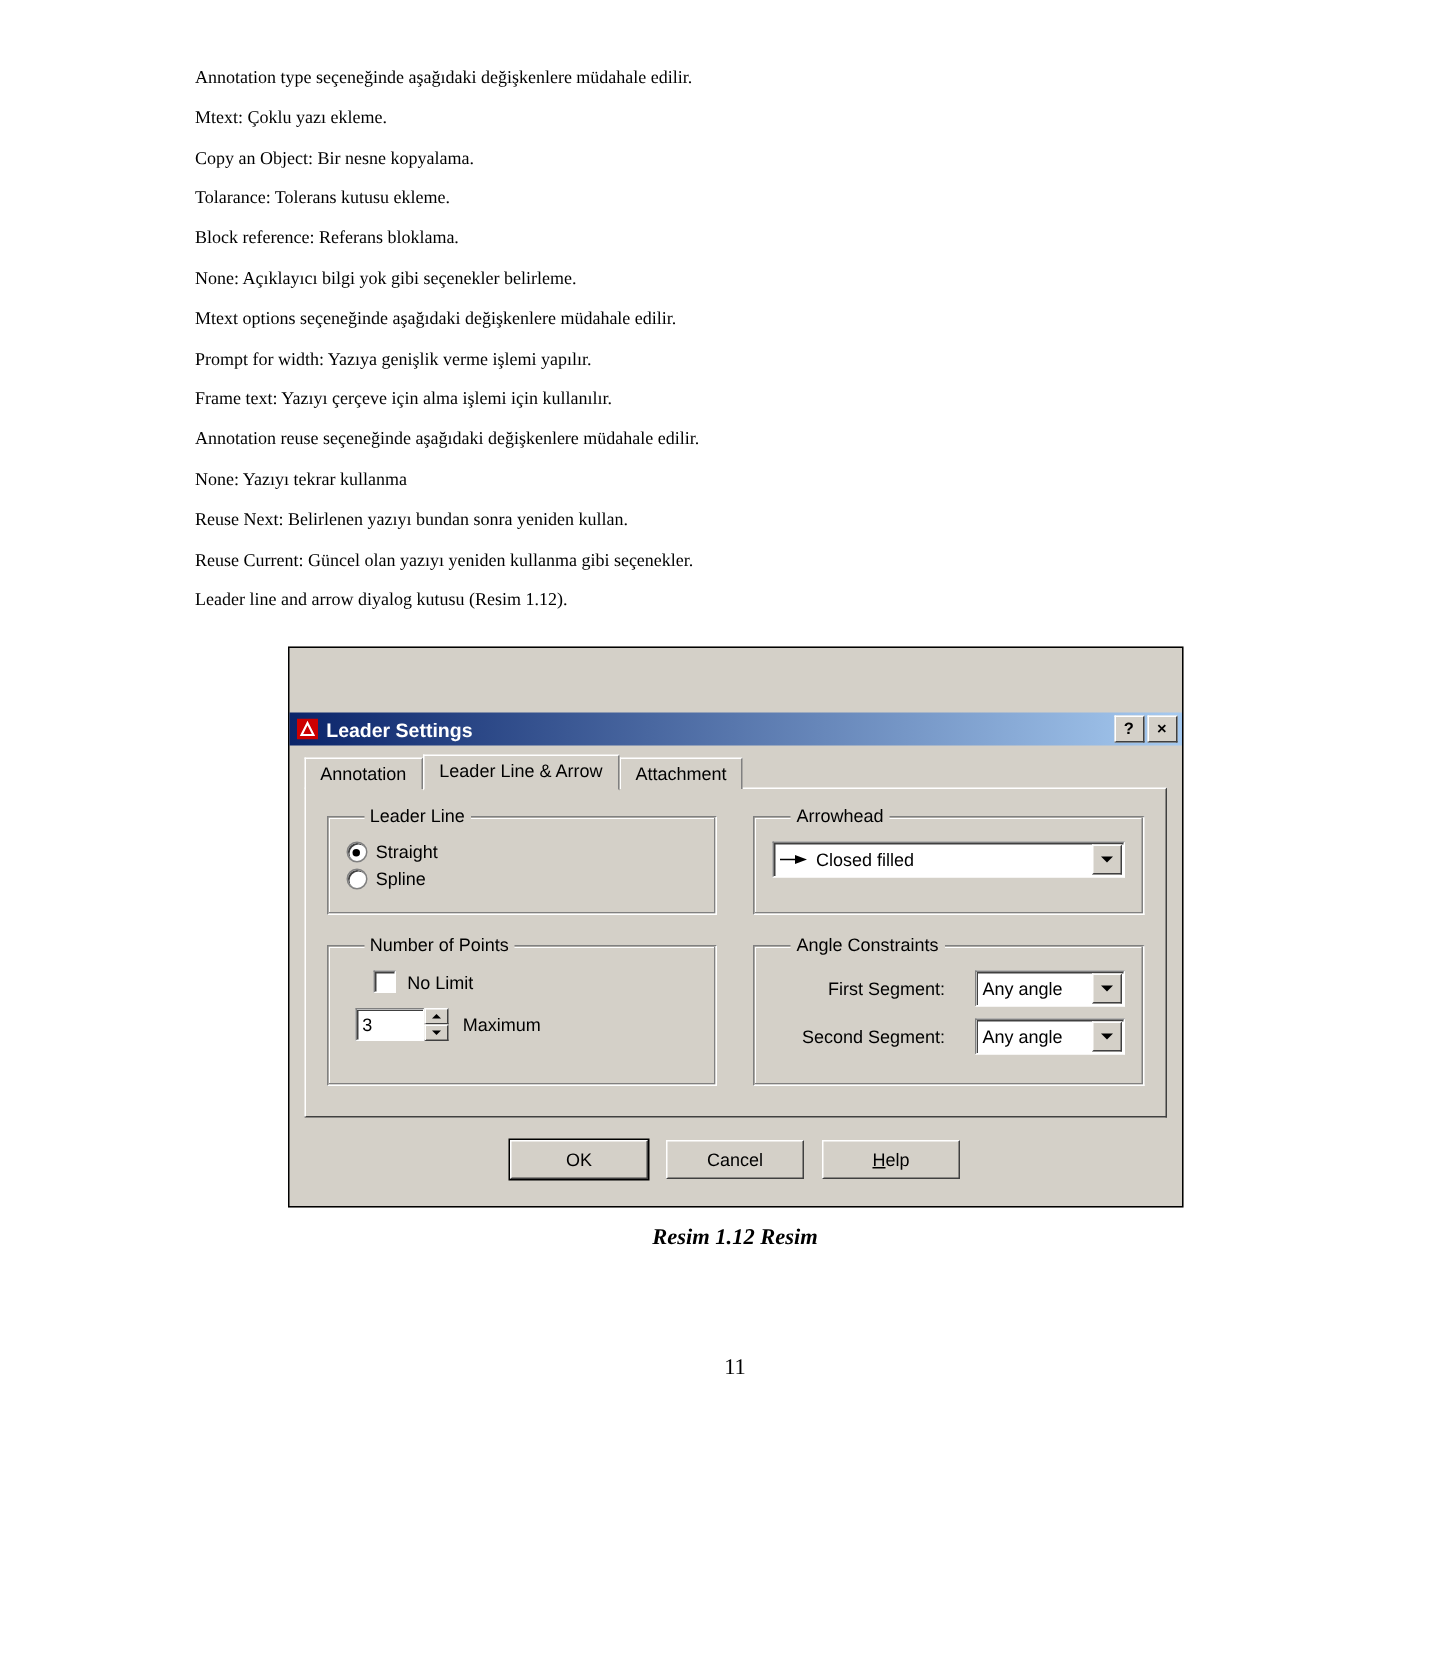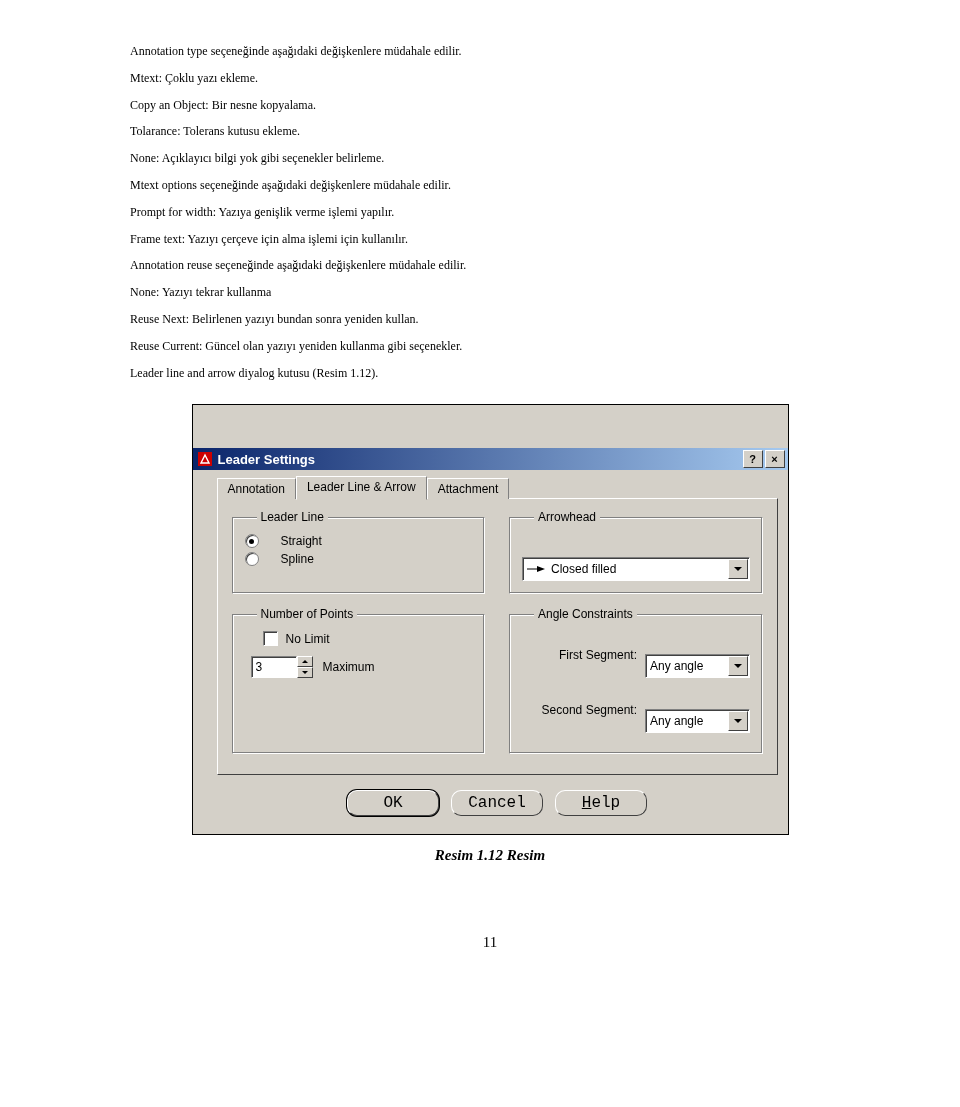--- a/index.html
+++ b/index.html
@@ -69,21 +69,21 @@
     border-bottom: 1px solid #404040;
     color: #000;
     font-size: 11px;
     font-weight: bold;
     display: flex;
     align-items: center;
     justify-content: center;
     font-family: "Tahoma", sans-serif;
   }
   .dialog-body {
-    padding: 6px 10px 12px 24px;
+    padding: 6px 10px 12px 10px;
   }
   .tabs {
     display: flex;
     position: relative;
     z-index: 2;
   }
   .tab {
     padding: 3px 10px;
     border-top: 1px solid #fff;
     border-left: 1px solid #fff;
@@ -129,21 +129,21 @@
     position: absolute;
     top: -8px;
     left: 24px;
     background: #d4d0c8;
     padding: 0 4px;
     font-size: 12px;
   }
   .radio-row {
     display: flex;
     align-items: center;
-    gap: 22px;
+    gap: 6px;
     margin-bottom: 4px;
     font-size: 12px;
   }
   .radio {
     width: 12px;
     height: 12px;
     border-radius: 50%;
     background: #fff;
     border: 1px solid #808080;
     box-shadow: inset 1px 1px 0 #404040;
@@ -178,21 +178,20 @@
   .dropdown {
     display: flex;
     height: 22px;
     background: #fff;
     border-top: 1px solid #808080;
     border-left: 1px solid #808080;
     border-right: 1px solid #fff;
     border-bottom: 1px solid #fff;
     box-shadow: inset 1px 1px 0 #404040;
     align-items: center;
-    margin-top: 23px;
   }
   .dropdown .dd-icon {
     width: 22px;
     display: flex;
     align-items: center;
     justify-content: center;
     padding-left: 2px;
   }
   .dropdown .dd-text {
     flex: 1;
@@ -266,21 +265,21 @@
   .spin-btn.down::after {
     content: "";
     border-left: 3px solid transparent;
     border-right: 3px solid transparent;
     border-top: 3px solid #000;
   }
   .field-row {
     display: grid;
     grid-template-columns: 115px 1fr;
     align-items: center;
-    gap: 8px;
+    gap: 20px;
     margin-bottom: 8px;
   }
   .field-row label {
     text-align: right;
     font-size: 12px;
   }
   .bottom-buttons {
     display: flex;
     justify-content: center;
     gap: 12px;
@@ -290,23 +289,22 @@
     width: 90px;
     height: 24px;
     background: #d4d0c8;
     border-top: 1px solid #fff;
     border-left: 1px solid #fff;
     border-right: 1px solid #404040;
     border-bottom: 1px solid #404040;
     display: flex;
     align-items: center;
     justify-content: center;
-    font-size: 16px;
-    font-family: Liberation Mono, monospace;
-    border-radius: 10px;
+    font-size: 12px;
+    font-family: Liberation Sans, sans-serif;
   }
   .btn.default {
     box-shadow: 0 0 0 1px #000;
   }
   .caption {
     text-align: center;
     font-style: italic;
     font-weight: bold;
     font-size: 15px;
     margin-top: 12px;
@@ -322,20 +320,21 @@
 </style>
 </head>
 <body>
 
 <div class="page">
   <div class="body-text">
     <p>Annotation type seçeneğinde aşağıdaki değişkenlere müdahale edilir.</p>
     <p>Mtext: Çoklu yazı ekleme.</p>
     <p>Copy an Object: Bir nesne kopyalama.</p>
     <p>Tolarance: Tolerans kutusu ekleme.</p>
+    <p>Block reference: Referans bloklama.</p>
     <p>None: Açıklayıcı bilgi yok gibi seçenekler belirleme.</p>
     <p>Mtext options seçeneğinde aşağıdaki değişkenlere müdahale edilir.</p>
     <p>Prompt for width: Yazıya genişlik verme işlemi yapılır.</p>
     <p>Frame text: Yazıyı çerçeve için alma işlemi için kullanılır.</p>
     <p>Annotation reuse seçeneğinde aşağıdaki değişkenlere müdahale edilir.</p>
     <p>None: Yazıyı tekrar kullanma</p>
     <p>Reuse Next: Belirlenen yazıyı bundan sonra yeniden kullan.</p>
     <p>Reuse Current: Güncel olan yazıyı yeniden kullanma gibi seçenekler.</p>
     <p>Leader line and arrow diyalog kutusu (Resim 1.12).</p>
   </div>

